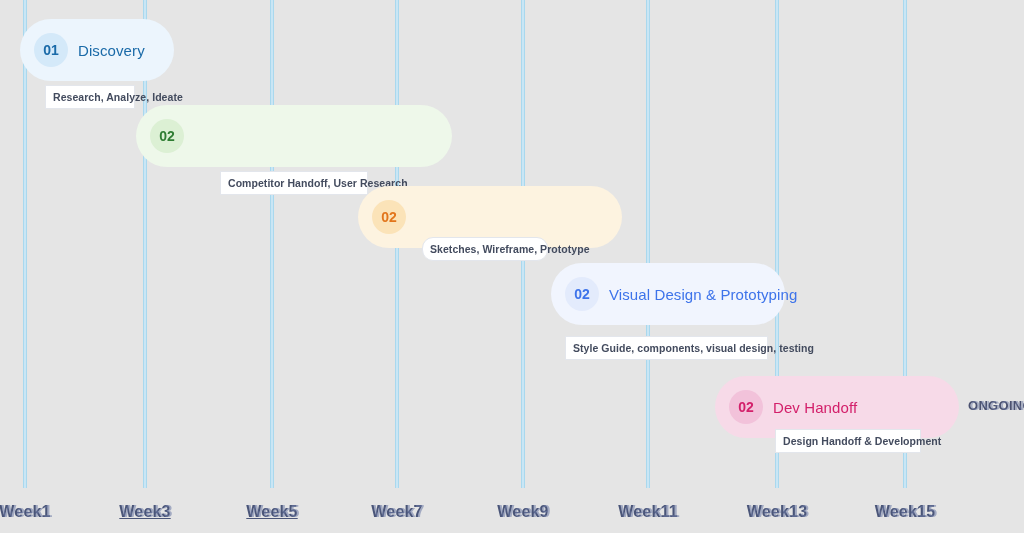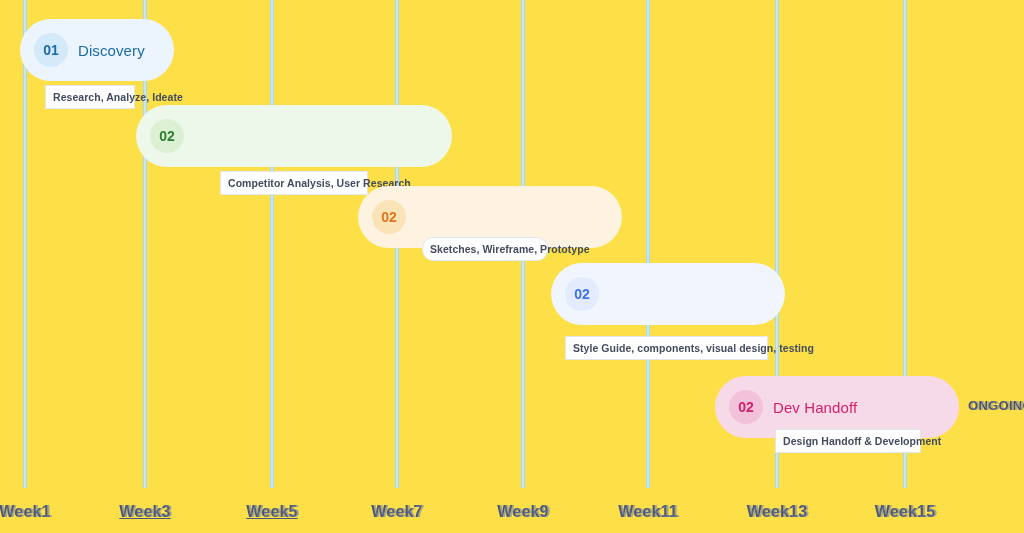--- a/index.html
+++ b/index.html
@@ -10,21 +10,21 @@
   }
   body {
     font-family: "Liberation Sans", sans-serif;
     -webkit-font-smoothing: antialiased;
   }
   #timeline-root {
     position: relative;
     width: 1024px;
     height: 533px;
     overflow: hidden;
-    background: #fde047;
+    background: #e5e5e5;
   }
 
   
   .grid-layer {
     position: absolute;
     inset: 0;
     z-index: 1;
   }
   .grid-line {
     position: absolute;
@@ -154,31 +154,32 @@
         <div class="task-bar" style="left: 20px; top: 19px; width: 154px; background: rgb(236, 245, 253);">
           <div class="task-index" style="background: rgb(212, 233, 249); color: rgb(26, 106, 168);">01</div>
           <div class="task-title" style="color: rgb(26, 106, 168);">Discovery</div>
         </div>
         <div class="task-caption" style="left: 45px; top: 85px; width: 90px;">Research, Analyze, Ideate</div>
       </div>
       <div class="task-row" style="left: 0px; top: 0px;">
         <div class="task-bar" style="left: 136px; top: 105px; width: 316px; background: rgb(238, 248, 234);">
           <div class="task-index" style="background: rgb(220, 240, 212); color: rgb(47, 125, 50);">02</div>
         </div>
-        <div class="task-caption" style="left: 220px; top: 171px; width: 148px;">Competitor Analysis, User Research</div>
+        <div class="task-caption" style="left: 220px; top: 171px; width: 148px;">Competitor Handoff, User Research</div>
       </div>
       <div class="task-row" style="left: 0px; top: 0px;">
         <div class="task-bar" style="left: 358px; top: 186px; width: 264px; background: rgb(253, 243, 224);">
           <div class="task-index" style="background: rgb(251, 227, 184); color: rgb(226, 117, 27);">02</div>
         </div>
         <div class="task-caption" style="left: 422px; top: 237px; width: 126px; border-radius: 11px;">Sketches, Wireframe, Prototype</div>
       </div>
       <div class="task-row" style="left: 0px; top: 0px;">
         <div class="task-bar" style="left: 551px; top: 263px; width: 234px; background: rgb(241, 245, 254);">
           <div class="task-index" style="background: rgb(227, 235, 252); color: rgb(61, 115, 234);">02</div>
+          <div class="task-title" style="color: rgb(61, 115, 234);">Visual Design &amp; Prototyping</div>
         </div>
         <div class="task-caption" style="left: 565px; top: 336px; width: 203px;">Style Guide, components, visual design, testing</div>
       </div>
       <div class="task-row" style="left: 0px; top: 0px;">
         <div class="task-bar" style="left: 715px; top: 376px; width: 244px; background: rgb(247, 218, 232);">
           <div class="task-index" style="background: rgb(242, 194, 218); color: rgb(211, 31, 106);">02</div>
           <div class="task-title" style="color: rgb(211, 31, 106);">Dev Handoff</div>
         </div>
         <div class="task-caption" style="left: 775px; top: 429px; width: 146px;">Design Handoff &amp; Development</div>
         <div class="ongoing-flag" style="left: 968px; top: 398px;"><span>ONGOING</span><span class="ghost">ONGOING</span></div>

